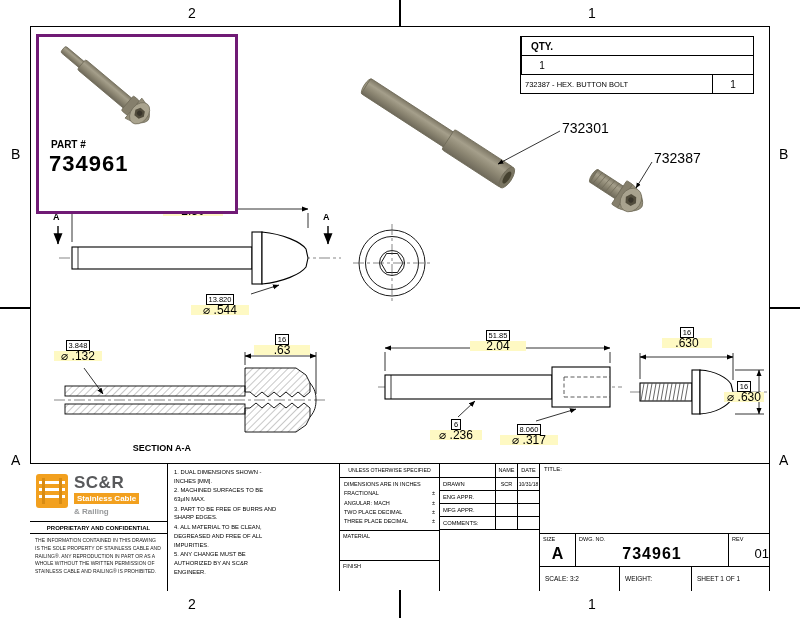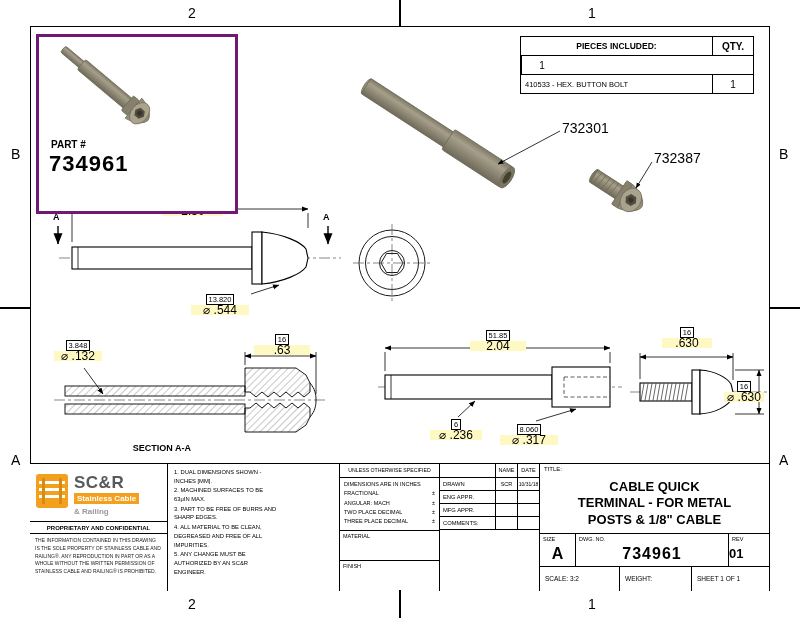--- a/index.html
+++ b/index.html
@@ -79,21 +79,21 @@
   .titlebox{position:absolute;left:0;right:0;top:0;height:70px;border-bottom:1px solid #000;box-sizing:border-box}
   .titletag{position:absolute;left:4px;top:2px;font-size:6px}
   .titletext{margin-top:15px;text-align:center;font-weight:bold;font-size:13px;line-height:1.25}
   .sizerow{position:absolute;left:0;right:0;top:70px;height:33px;border-bottom:1px solid #000;
            box-sizing:border-box;display:flex}
   .sizerow .sc{width:36px;border-right:1px solid #000;box-sizing:border-box}
   .sizerow .dc{flex:1;border-right:1px solid #000;box-sizing:border-box}
   .sizerow .rc{width:40px;box-sizing:border-box}
   .bigA{text-align:center;font-size:16px;font-weight:bold;margin-top:1px}
   .bigNo{text-align:center;font-size:16px;font-weight:bold;letter-spacing:1px;margin-top:1px}
-  .bigRev{text-align:left;font-size:13px;font-weight:bold;margin-top:2px}
+  .bigRev{text-align:right;font-size:13px;font-weight:normal;margin-top:2px}
   .botrow{position:absolute;left:0;right:0;top:103px;height:24px;display:flex}
   .botrow div{font-size:6.5px;line-height:23px;padding-left:5px;box-sizing:border-box}
   .botrow .b1{width:80px;border-right:1px solid #000}
   .botrow .b2{width:72px;border-right:1px solid #000}
   .botrow .b3{flex:1}
 </style>
 </head>
 <body>
 
 <div class="sheet">
@@ -132,28 +132,27 @@
         <polygon points="105.5,0 102.8,4.8 97.2,4.8 94.5,0 97.2,-4.8 102.8,-4.8" fill="#514c3c"></polygon>
         <circle cx="100" cy="0" r="2.6" fill="#38342a"></circle>
       </g>
     </svg>
     <div class="plabel">PART #</div>
     <div class="pnum">734961</div>
   </div>
 
   <div class="ptable">
     <div class="pt-row pt-head">
-      <div class="pt-item">PIECES INCLUDED:</div>
       <div class="pt-qty">QTY.</div>
     </div>
     <div class="pt-row">
       <div class="pt-qty">1</div>
     </div>
     <div class="pt-row">
-      <div class="pt-item">410533 - HEX. BUTTON BOLT</div>
+      <div class="pt-item">732387 - HEX. BUTTON BOLT</div>
       <div class="pt-qty">1</div>
     </div>
   </div>
 
   <div class="view" style="left:348px;top:76px;width:414px;height:180px">
     <svg width="414" height="180" viewBox="0 0 414 180">
       <defs>
         <linearGradient id="gradB" x1="0" y1="0" x2="0" y2="1">
           <stop offset="0" stop-color="#7d7765"></stop>
             <stop offset="0.3" stop-color="#a59f8b"></stop>
@@ -424,25 +423,20 @@
       <div class="ap-row">
         <div class="lb">COMMENTS:</div>
         <div class="nm"></div>
         <div class="dt"></div>
       </div>
     </div>
 
     <div class="cell tb-title">
       <div class="titlebox">
         <div class="titletag">TITLE:</div>
-        <div class="titletext">
-          <div>CABLE QUICK</div>
-          <div>TERMINAL - FOR METAL</div>
-          <div>POSTS &amp; 1/8" CABLE</div>
-        </div>
       </div>
       <div class="sizerow">
         <div class="sc">
           <div class="minilabel">SIZE</div>
           <div class="bigA">A</div>
         </div>
         <div class="dc">
           <div class="minilabel">DWG.  NO.</div>
           <div class="bigNo">734961</div>
         </div>

